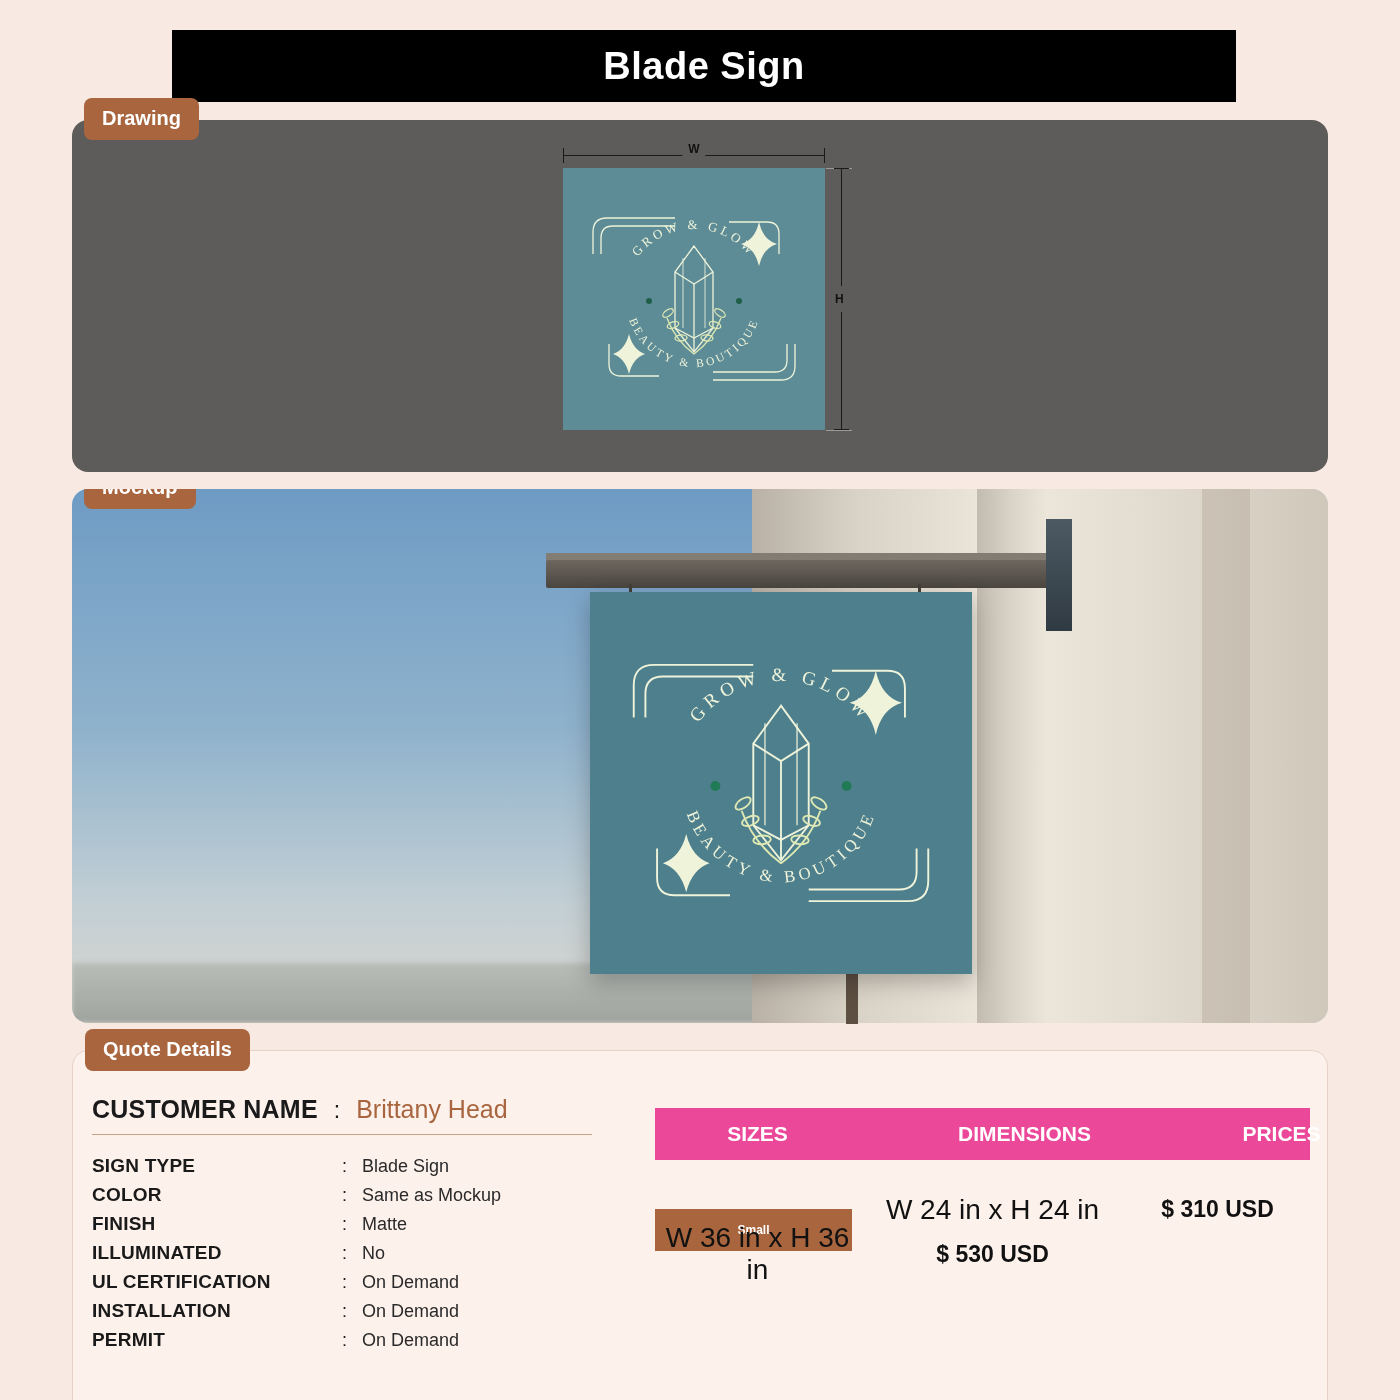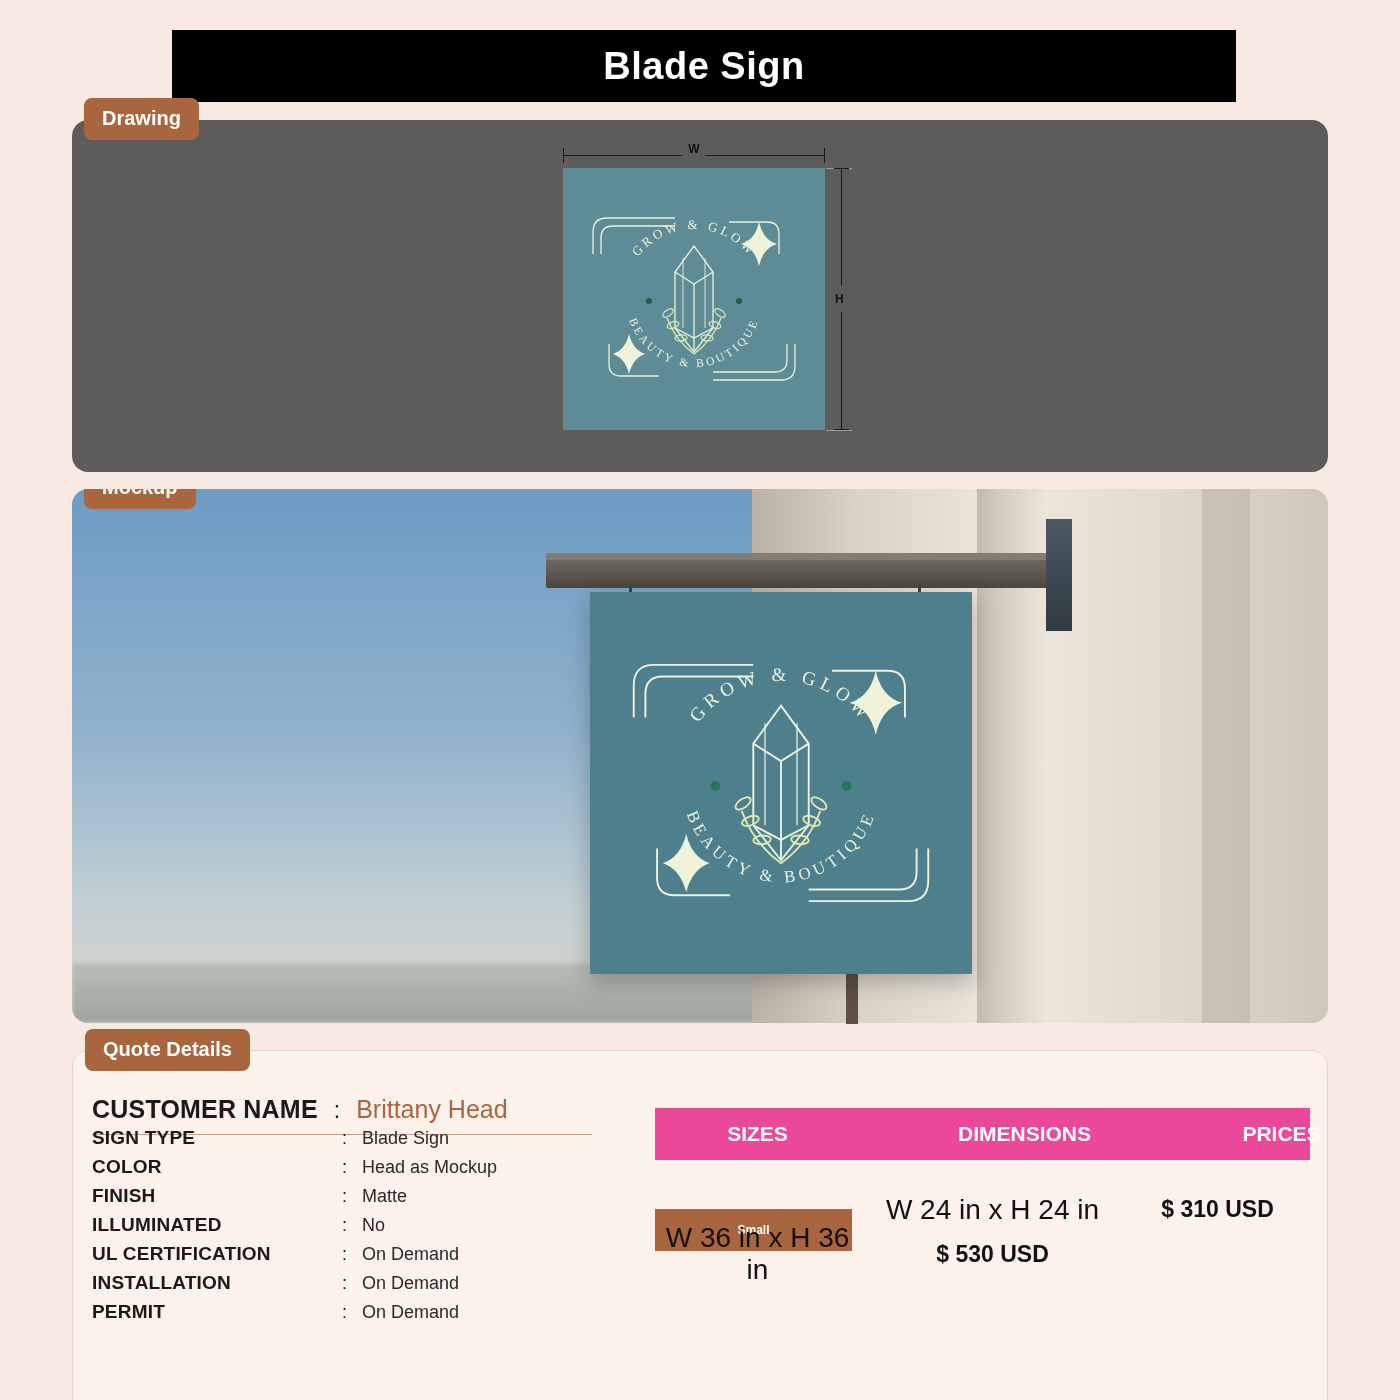--- a/index.html
+++ b/index.html
@@ -188,21 +188,21 @@
   }
   .customer-label {
     font-size: 25px; font-weight: bold; color: #1a1a1a; letter-spacing: 0.2px;
   }
   .customer-colon { font-size: 23px; color: #1a1a1a; padding: 0 6px; }
   .customer-value {
     font-size: 25px; color: #a8653e; font-weight: normal;
   }
 
   .spec-list {
-    position: absolute; left: 92px; top: 1127px;
+    position: absolute; left: 92px; top: 1155px;
     width: 520px;
   }
   .spec-row {
     display: grid;
     grid-template-columns: 250px 20px 1fr;
     align-items: baseline;
     margin-bottom: 7px;
   }
   .spec-key { font-size: 19px; font-weight: bold; color: #1a1a1a; letter-spacing: 0.2px; }
   .spec-sep { font-size: 18px; color: #1a1a1a; }
@@ -394,21 +394,21 @@
 
   <div class="spec-list">
     <div class="spec-row">
       <span class="spec-key">SIGN TYPE</span>
       <span class="spec-sep">:</span>
       <span class="spec-val">Blade Sign</span>
     </div>
     <div class="spec-row">
       <span class="spec-key">COLOR</span>
       <span class="spec-sep">:</span>
-      <span class="spec-val">Head as Mockup</span>
+      <span class="spec-val">Same as Mockup</span>
     </div>
     <div class="spec-row">
       <span class="spec-key">FINISH</span>
       <span class="spec-sep">:</span>
       <span class="spec-val">Matte</span>
     </div>
     <div class="spec-row">
       <span class="spec-key">ILLUMINATED</span>
       <span class="spec-sep">:</span>
       <span class="spec-val">No</span>

